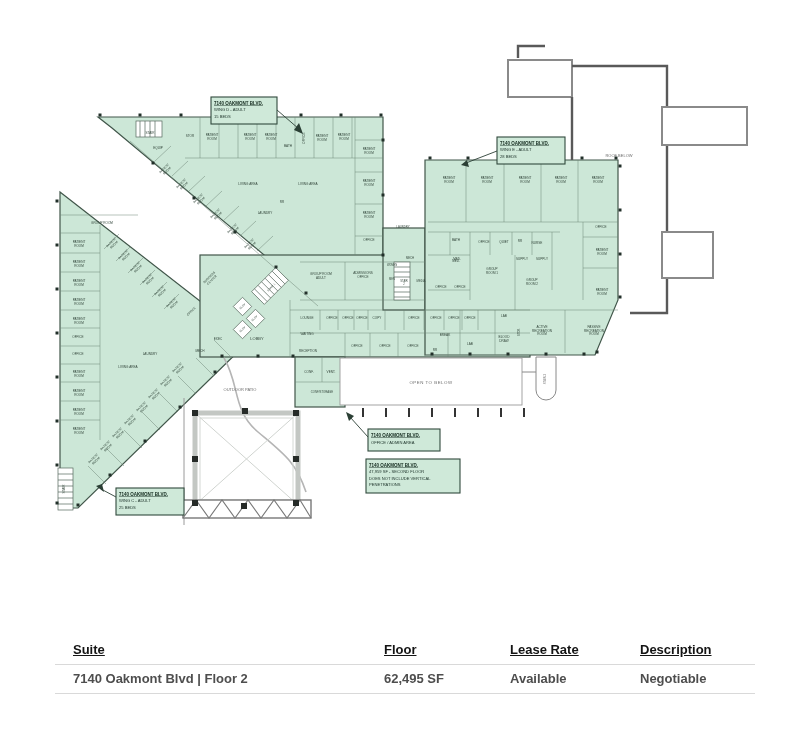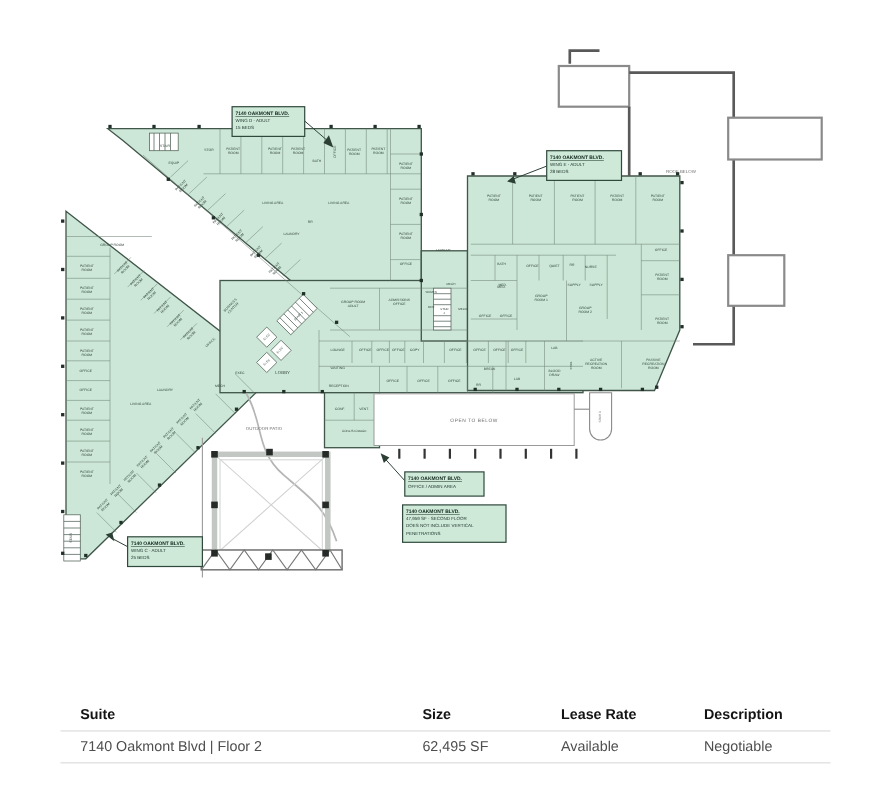--- a/index.html
+++ b/index.html
@@ -14,22 +14,22 @@
   .leader{stroke:#2b3f35;stroke-width:0.9;fill:none;}
   .leadhead{fill:#2b3f35;}
   .wall{fill:#cce7d7;stroke:#41564a;stroke-width:1.2;}
   .part{stroke:#6f8477;stroke-width:0.5;fill:none;}
   .roofline{stroke:#595959;stroke-width:2.4;fill:none;}
   .roofrect{fill:#ffffff;stroke:#8a8a8a;stroke-width:2;}
   .annot{fill:#6e6e6e;}
   
   .table-wrap{position:absolute;left:55px;top:636px;width:700px;font-size:13px;}
   .trow{display:grid;grid-template-columns:311px 126px 130px 133px;padding:6px 0 7px 18px;
-        border-bottom:1px solid #d9d9d9;align-items:center;}
-  .thead{font-weight:bold;color:#141414;}
+        border-bottom:1px solid #d9d9d9;align-items:center;font-weight:bold;}
+  .thead{font-weight:bold;color:#141414;text-decoration:underline;}
   .tbody{color:#4e4e4e;}
 </style>
 </head>
 <body>
 
 <div class="page">
 
 <svg width="795" height="632" viewBox="0 0 795 632">
 
   <g>
@@ -340,21 +340,21 @@
     <text class="co-line" x="369" y="473">47,959 SF - SECOND FLOOR</text>
     <text class="co-line" x="369" y="479.5">DOES NOT INCLUDE VERTICAL</text>
     <text class="co-line" x="369" y="486">PENETRATIONS</text>
   </g>
 
 </svg>
 
 <div class="table-wrap">
   <div class="trow thead">
     <div>Suite</div>
-    <div>Size</div>
+    <div>Floor</div>
     <div>Lease Rate</div>
     <div>Description</div>
   </div>
   <div class="trow tbody">
     <div>7140 Oakmont Blvd | Floor 2</div>
     <div>62,495 SF</div>
     <div>Available</div>
     <div>Negotiable</div>
   </div>
 </div>

